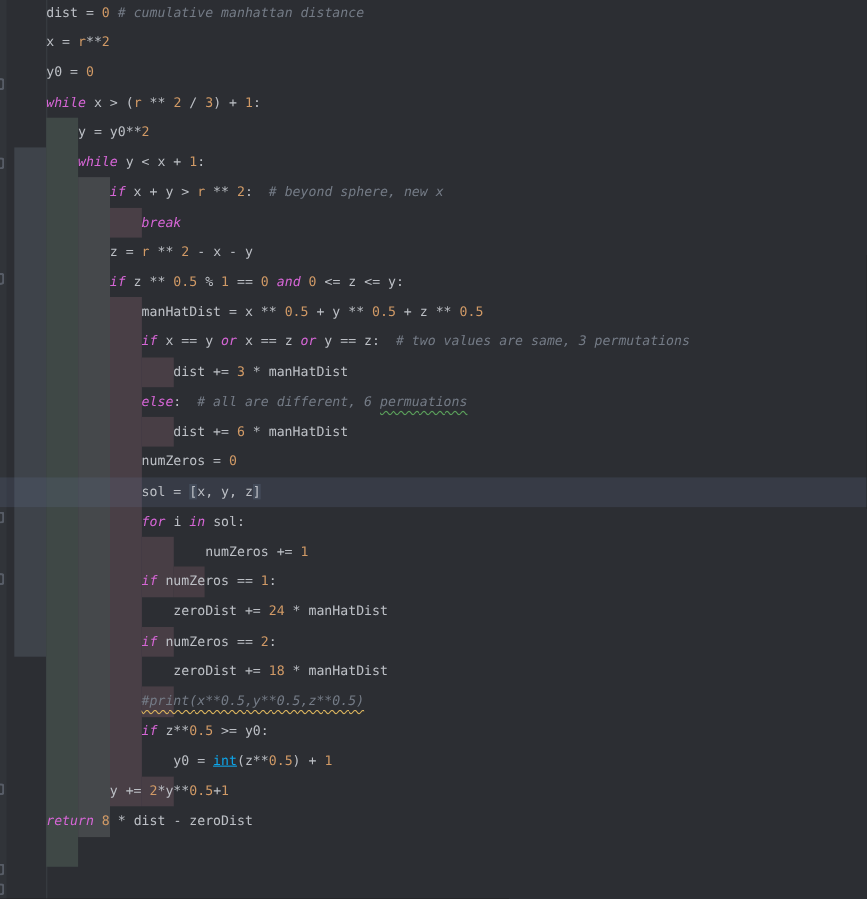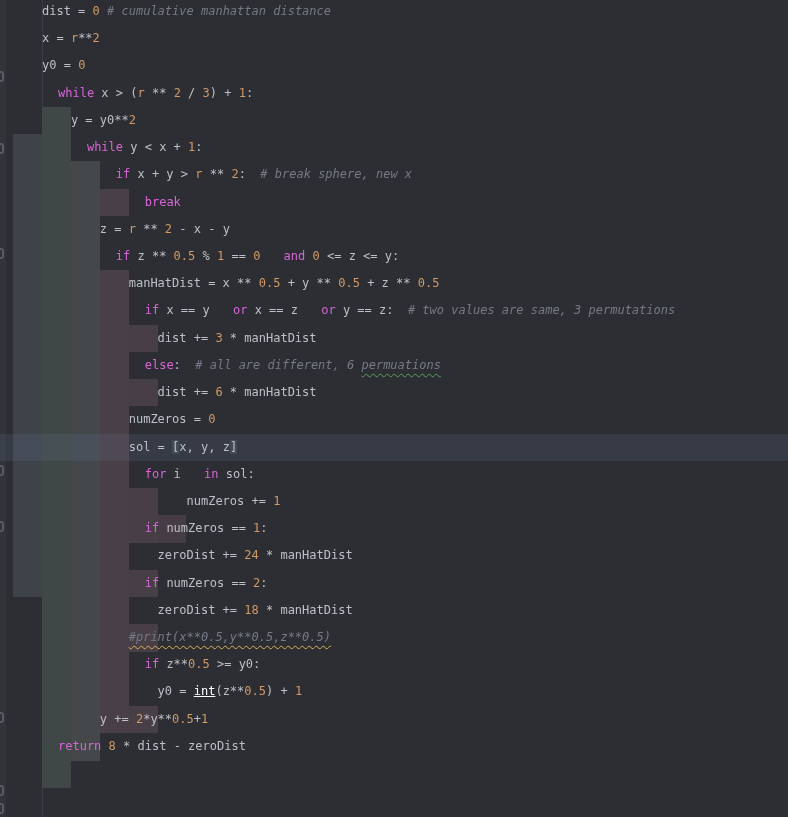--- a/index.html
+++ b/index.html
@@ -11,25 +11,25 @@
   }
   .gutter-strip{position:absolute;left:0;top:0;width:6px;height:817px;background:#313439;}
   .indent-guide-line{position:absolute;left:42px;top:0;width:1px;height:817px;background:#3a3d43;}
   .shift-layer{position:absolute;left:0;top:-2px;right:0;}
   .indent-bar{position:absolute;width:4ch;}
   .current-line-highlight{position:absolute;left:0;width:788px;height:27.233px;background:rgba(96,108,142,0.22);}
   .code-lines{position:relative;}
   .code-line{height:27.233px;line-height:27.233px;white-space:pre;padding-left:42px;}
   .fold-mark{position:absolute;left:-2px;width:6px;height:11px;border:2px solid #575c66;border-left:none;border-radius:0 3px 3px 0;box-sizing:border-box;}
   .tk-pl{color:#bdc0c6;}
-  .tk-kw{color:#d666d6;padding-left:16px;}
+  .tk-kw{color:#d666d6;font-style:italic;}
   .tk-num{color:#d19a66;}
   .tk-param{color:#d19a66;}
   .tk-com{color:#747b86;font-style:italic;}
-  .tk-bi{color:#ffffff;text-decoration:underline;}
+  .tk-bi{color:#0ea5e9;text-decoration:underline;}
   .fx-sq{text-decoration:underline wavy #5aa05a 1px;text-underline-offset:4px;margin-top:38px;}
   .fx-warn{text-decoration:underline wavy #d8b25c 1px;text-underline-offset:4px;text-align:center;}
   .fx-br{background:#434b59;}
 </style>
 </head>
 <body>
 
 <div id="editor-root">
   <div class="gutter-strip"></div>
   <div class="indent-guide-line"></div>
@@ -49,21 +49,21 @@
         <div class="indent-bar" style="top: 708.058px; height: 27.233px; left: calc(12ch + 42px); background: rgb(72, 62, 69);"></div>
       </div>
     <div id="curline" class="current-line-highlight" style="top: 435.728px; background: rgba(96, 108, 142, 0.22);"></div>
     <div id="code" class="code-lines">
         <div class="code-line"><span class="tk-pl"></span><span class="tk-pl">dist = </span><span class="tk-num">0</span><span class="tk-pl"> </span><span class="tk-com"># cumulative manhattan distance</span></div>
         <div class="code-line"><span class="tk-pl"></span><span class="tk-pl">x = </span><span class="tk-param">r</span><span class="tk-pl">**</span><span class="tk-num">2</span></div>
         <div class="code-line"><span class="tk-pl"></span><span class="tk-pl">y0 = </span><span class="tk-num">0</span></div>
         <div class="code-line"><span class="tk-pl"></span><span class="tk-kw">while</span><span class="tk-pl"> x &gt; (</span><span class="tk-param">r</span><span class="tk-pl"> ** </span><span class="tk-num">2</span><span class="tk-pl"> / </span><span class="tk-num">3</span><span class="tk-pl">) + </span><span class="tk-num">1</span><span class="tk-pl">:</span></div>
         <div class="code-line"><span class="tk-pl">    </span><span class="tk-pl">y = y0**</span><span class="tk-num">2</span></div>
         <div class="code-line"><span class="tk-pl">    </span><span class="tk-kw">while</span><span class="tk-pl"> y &lt; x + </span><span class="tk-num">1</span><span class="tk-pl">:</span></div>
-        <div class="code-line"><span class="tk-pl">        </span><span class="tk-kw">if</span><span class="tk-pl"> x + y &gt; </span><span class="tk-param">r</span><span class="tk-pl"> ** </span><span class="tk-num">2</span><span class="tk-pl">:  </span><span class="tk-com"># break sphere, new x</span></div>
+        <div class="code-line"><span class="tk-pl">        </span><span class="tk-kw">if</span><span class="tk-pl"> x + y &gt; </span><span class="tk-param">r</span><span class="tk-pl"> ** </span><span class="tk-num">2</span><span class="tk-pl">:  </span><span class="tk-com"># beyond sphere, new x</span></div>
         <div class="code-line"><span class="tk-pl">            </span><span class="tk-kw">break</span></div>
         <div class="code-line"><span class="tk-pl">        </span><span class="tk-pl">z = </span><span class="tk-param">r</span><span class="tk-pl"> ** </span><span class="tk-num">2</span><span class="tk-pl"> - x - y</span></div>
         <div class="code-line"><span class="tk-pl">        </span><span class="tk-kw">if</span><span class="tk-pl"> z ** </span><span class="tk-num">0.5</span><span class="tk-pl"> % </span><span class="tk-num">1</span><span class="tk-pl"> == </span><span class="tk-num">0</span><span class="tk-pl"> </span><span class="tk-kw">and</span><span class="tk-pl"> </span><span class="tk-num">0</span><span class="tk-pl"> &lt;= z &lt;= y:</span></div>
         <div class="code-line"><span class="tk-pl">            </span><span class="tk-pl">manHatDist = x ** </span><span class="tk-num">0.5</span><span class="tk-pl"> + y ** </span><span class="tk-num">0.5</span><span class="tk-pl"> + z ** </span><span class="tk-num">0.5</span></div>
         <div class="code-line"><span class="tk-pl">            </span><span class="tk-kw">if</span><span class="tk-pl"> x == y </span><span class="tk-kw">or</span><span class="tk-pl"> x == z </span><span class="tk-kw">or</span><span class="tk-pl"> y == z:  </span><span class="tk-com"># two values are same, 3 permutations</span></div>
         <div class="code-line"><span class="tk-pl">                </span><span class="tk-pl">dist += </span><span class="tk-num">3</span><span class="tk-pl"> * manHatDist</span></div>
         <div class="code-line"><span class="tk-pl">            </span><span class="tk-kw">else</span><span class="tk-pl">:  </span><span class="tk-com"># all are different, 6 </span><span class="tk-com fx-sq">permuations</span></div>
         <div class="code-line"><span class="tk-pl">                </span><span class="tk-pl">dist += </span><span class="tk-num">6</span><span class="tk-pl"> * manHatDist</span></div>
         <div class="code-line"><span class="tk-pl">            </span><span class="tk-pl">numZeros = </span><span class="tk-num">0</span></div>
         <div class="code-line"><span class="tk-pl">            </span><span class="tk-pl">sol = </span><span class="tk-pl fx-br">[</span><span class="tk-pl">x, y, z</span><span class="tk-pl fx-br">]</span></div>

